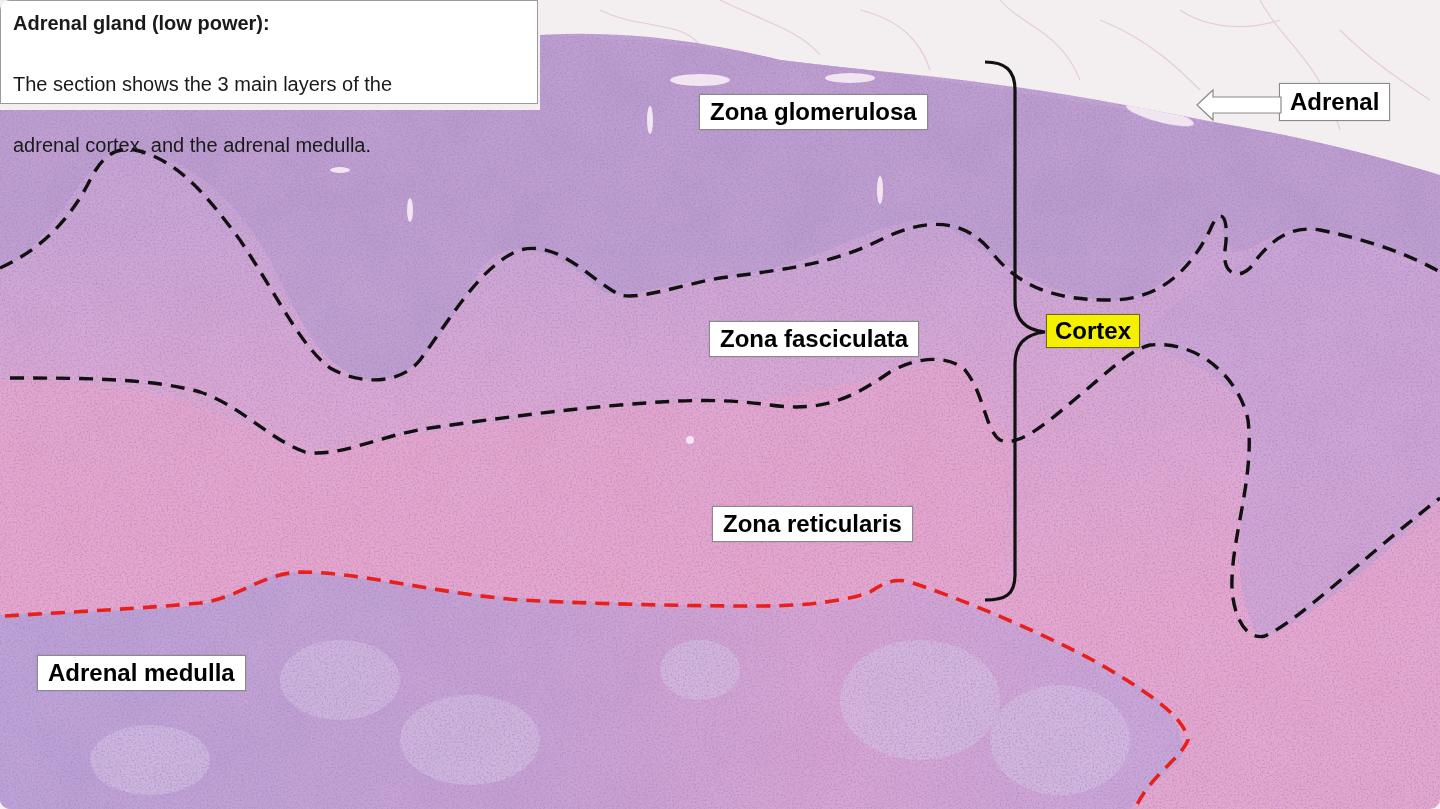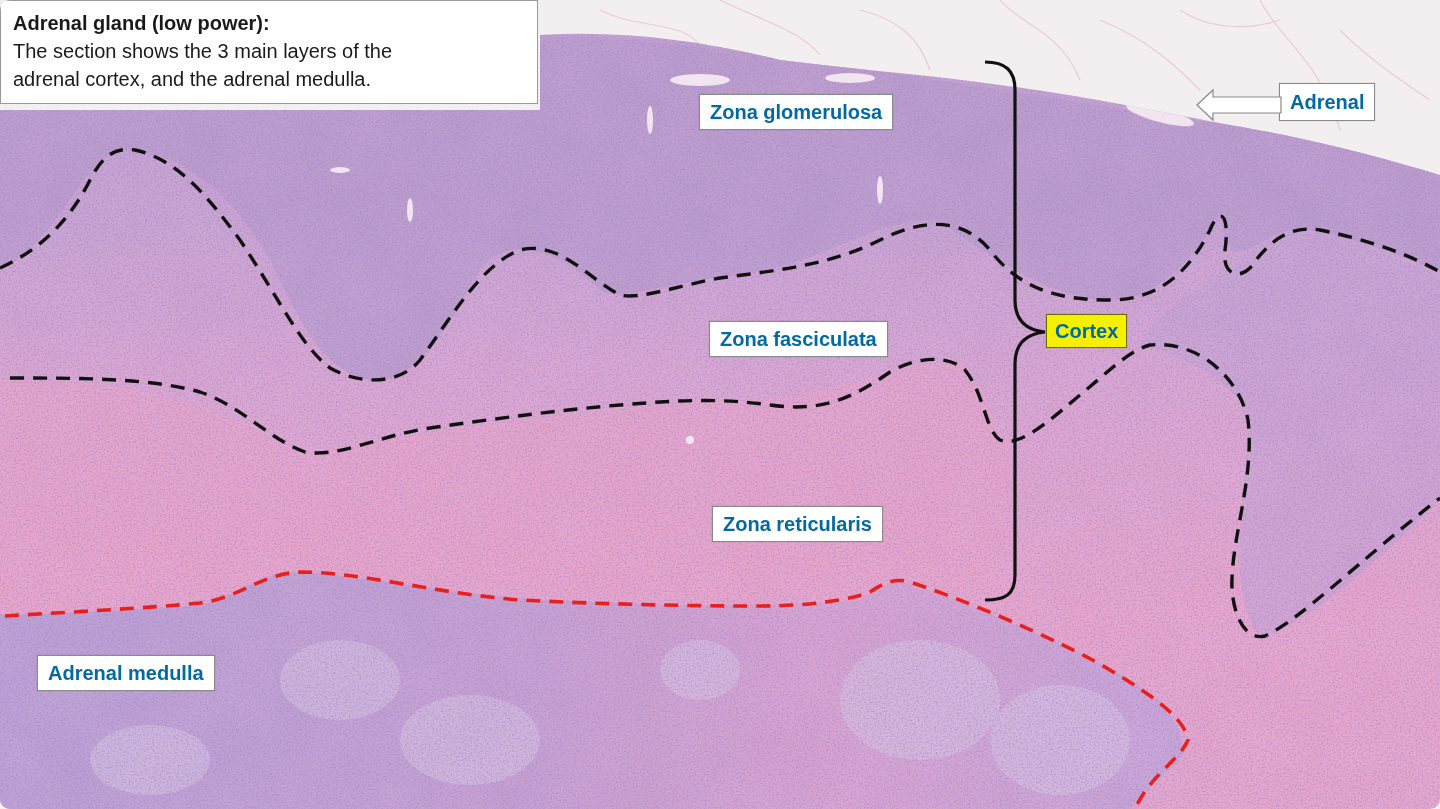--- a/index.html
+++ b/index.html
@@ -1,31 +1,31 @@
 <!DOCTYPE html>
 <html><head>
 <meta charset="utf-8">
 <style>
   html, body { margin:0; padding:0; }
   body { width:1440px; height:809px; overflow:hidden; background:#f3eeef; font-family:"Liberation Sans", sans-serif; }
   .stage { position:relative; width:1440px; height:809px; overflow:hidden;border-radius:10px; }
   svg.tissue { position:absolute; left:0; top:0; width:1440px; height:809px; }
   .label {
     position:absolute; background:#ffffff; border:1px solid #8a8a8a;
-    font-family:"Liberation Sans", sans-serif; font-weight:bold; color:#0369a1;
-    font-size:20px; line-height:24px; padding:5px 10px; white-space:nowrap;
+    font-family:"Liberation Sans", sans-serif; font-weight:bold; color:#000000;
+    font-size:24px; line-height:24px; padding:5px 10px; white-space:nowrap;
     box-shadow:0 0 1px rgba(0,0,0,.25);
   }
   .title-box {
     position:absolute; left:0; top:0; width:538px; height:104px;
     background:#fff; border:1px solid #9a9a9a; padding:8px 12px; box-sizing:border-box;
     font-family:"Liberation Sans", sans-serif; color:#1a1a1a;
   }
   .title-box .t1 { font-weight:bold; font-size:20px; line-height:28px; display:block; }
-  .title-box .t2 { font-size:20px; line-height:28px; display:block; }
+  .title-box .t2 { font-size:20px; line-height:28px; display:block;margin-top:33px; }
   .cortex { background:#f4f000; border:1px solid #6b6b00; }
   .arrow { position:absolute; left:1196px; top:88px; width:86px; height:34px; }
 </style>
 </head>
 <body>
 
 <div class="stage">
 
   <svg class="tissue" viewBox="0 0 1440 809" xmlns="http://www.w3.org/2000/svg">
     <defs>

